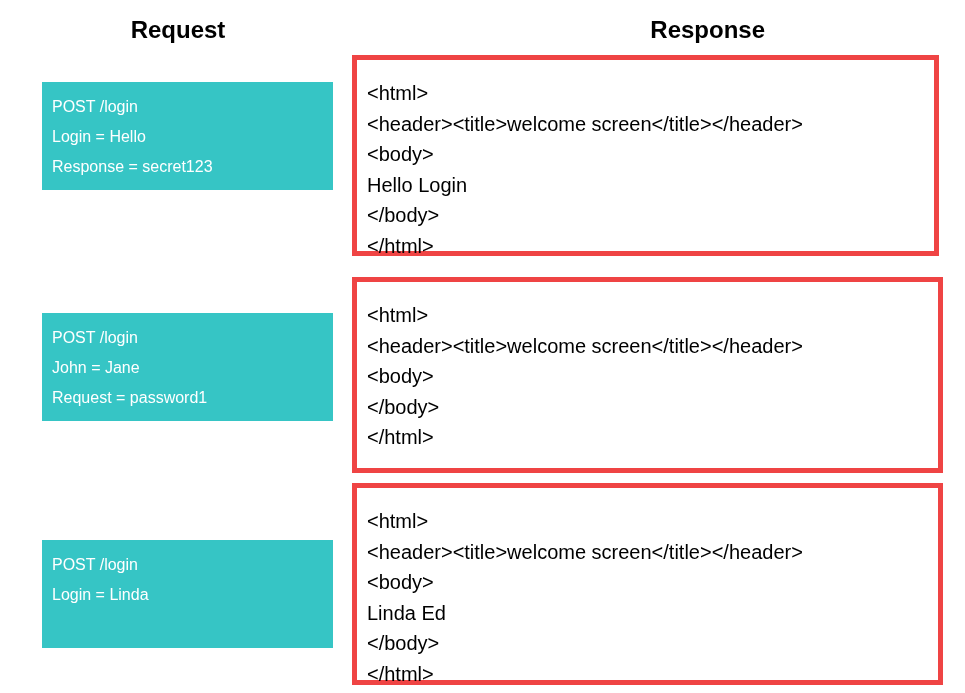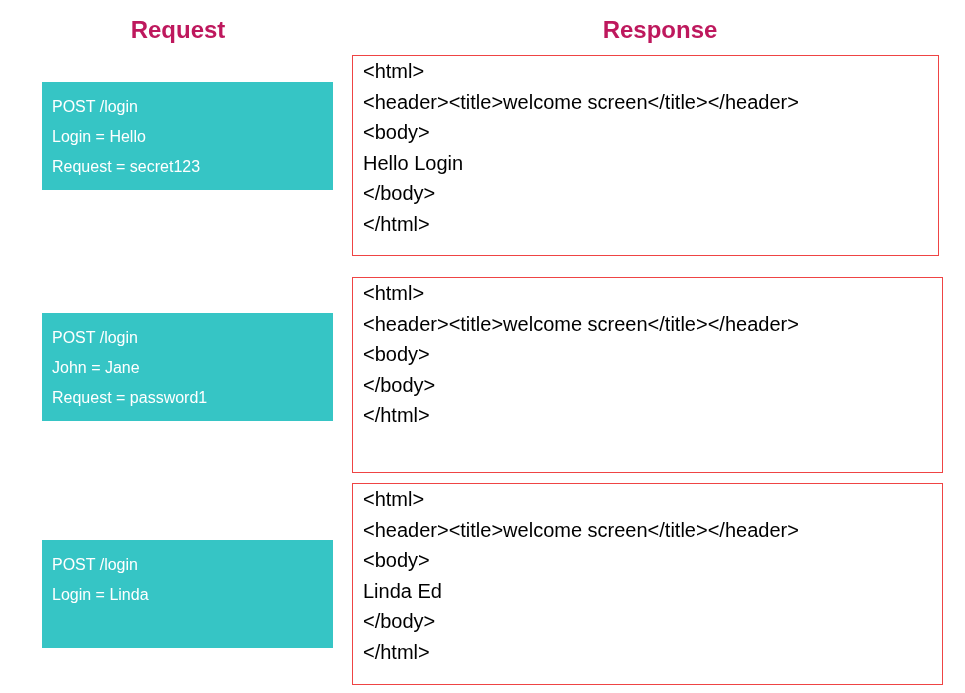--- a/index.html
+++ b/index.html
@@ -19,27 +19,27 @@
     position: absolute;
     inset: 0;
   }
 
   
   .col-header {
     position: absolute;
     top: 14px;
     font-size: 24px;
     font-weight: bold;
-    color: #be185d;
+    color: #000000;
     text-align: center;
     line-height: 32px;
     white-space: nowrap;
   }
   .col-header.request  { left: 78px;  width: 200px; }
-  .col-header.response { left: 555px; width: 210px; }
+  .col-header.response { left: 555px; width: 210px; text-align: right; }
 
   
   .request-box {
     position: absolute;
     left: 42px;
     width: 291px;
     height: 108px;
     background: #36c5c5;
     box-sizing: border-box;
     padding: 10px 0 0 10px;
@@ -52,23 +52,23 @@
   }
   #request-box-1 { top: 82px;  }
   #request-box-2 { top: 313px; }
   #request-box-3 { top: 540px; }
 
   
   .response-box {
     position: absolute;
     left: 352px;
     background: #ffffff;
-    border: 1px solid #ef4444;
+    border: 5px solid #ef4444;
     box-sizing: border-box;
-    padding: 0 0 0 10px;
+    padding: 18px 0 0 10px;
   }
   .response-box .line {
     color: #000000;
     font-size: 20px;
     line-height: 30.5px;
     white-space: nowrap;
   }
   #response-box-1 { top: 55px;  width: 587px; height: 201px; }
   #response-box-2 { top: 277px; width: 591px; height: 196px; }
   #response-box-3 { top: 483px; width: 591px; height: 202px; }
@@ -78,21 +78,21 @@
 
 <div class="diagram">
 
   <div class="col-header request">Request</div>
 
   <div class="col-header response">Response</div>
 
   <div class="request-box" id="request-box-1">
     <div class="line">POST /login</div>
     <div class="line">Login = Hello</div>
-    <div class="line">Request = secret123</div>
+    <div class="line">Response = secret123</div>
   </div>
 
   <div class="response-box" id="response-box-1">
     <div class="line">&lt;html&gt;</div>
     <div class="line">&lt;header&gt;&lt;title&gt;welcome screen&lt;/title&gt;&lt;/header&gt;</div>
     <div class="line">&lt;body&gt;</div>
     <div class="line">Hello Login</div>
     <div class="line">&lt;/body&gt;</div>
     <div class="line">&lt;/html&gt;</div>
   </div>

